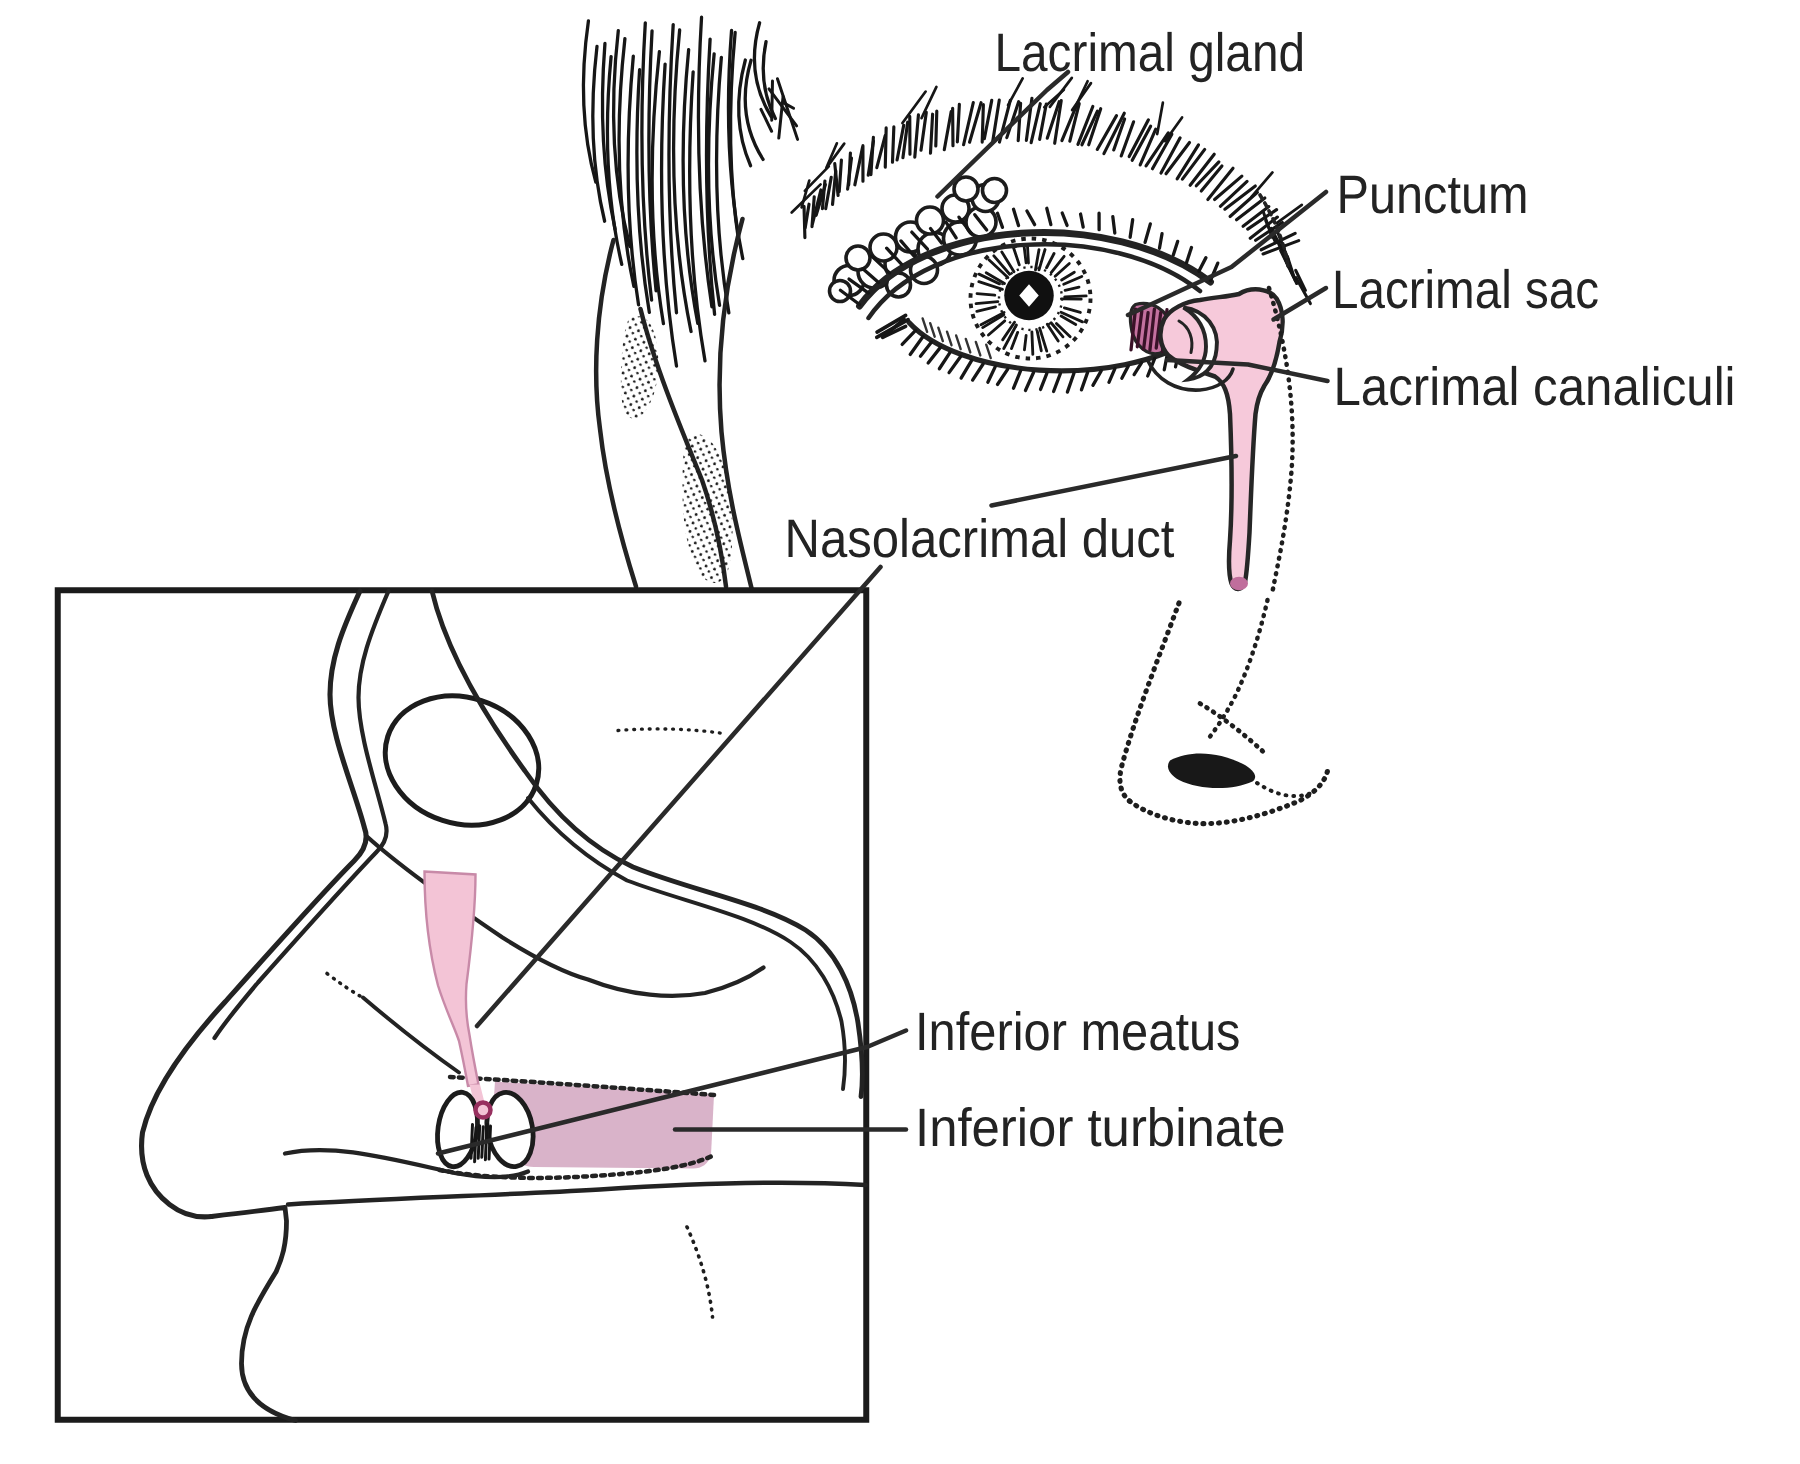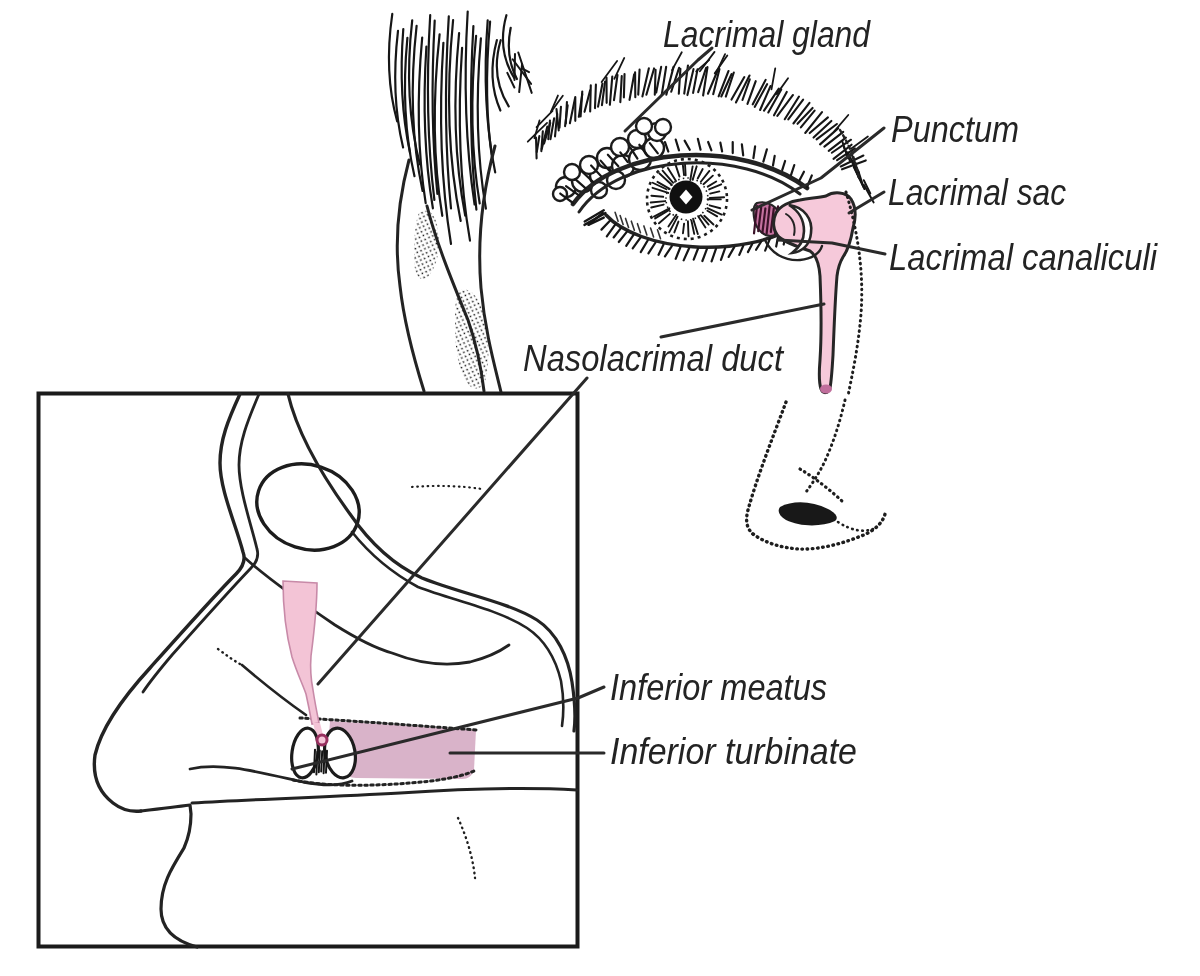--- a/index.html
+++ b/index.html
@@ -1,17 +1,17 @@
 <!DOCTYPE html>
 <html style="--paper: #ffffff; --ink: #232323; --pink-light: #f6c9da; --pink-funnel: #f3c4d6; --mauve: #d9b3c9; --magenta-dark: #97305f; --caruncle-pink: #c4719f; --duct-tip: #c06e9c;"><head>
 <meta charset="utf-8">
 <style>
   html,body{margin:0;padding:0;background:#fff;}
   #stage{position:relative;width:1200px;height:976px;background:var(--paper,#fff);overflow:hidden;
-         font-family:"Liberation Sans", sans-serif;font-style:italic;}
+         font-family:"Liberation Sans", sans-serif;}
   svg{position:absolute;left:0;top:0;}
   .lbl{font-family:"Liberation Sans", sans-serif;font-size:36px;fill:var(--ink,#232323);}
   .ink{stroke:var(--ink,#232323);fill:none;stroke-linecap:round;stroke-linejoin:round;}
   .pinkfill{fill:var(--pink-light,#f6c9da);}
   .funnelfill{fill:var(--pink-funnel,#f3c4d6);}
   .mauvefill{fill:var(--mauve,#d9b3c9);}
   .leader{stroke:#2a2a2a;stroke-width:3;fill:none;stroke-linecap:round;stroke-linejoin:round;}
   .dots{stroke:#1e1e1e;fill:none;stroke-linecap:round;stroke-dasharray:0.6 4.6;}
 </style>
 </head>

